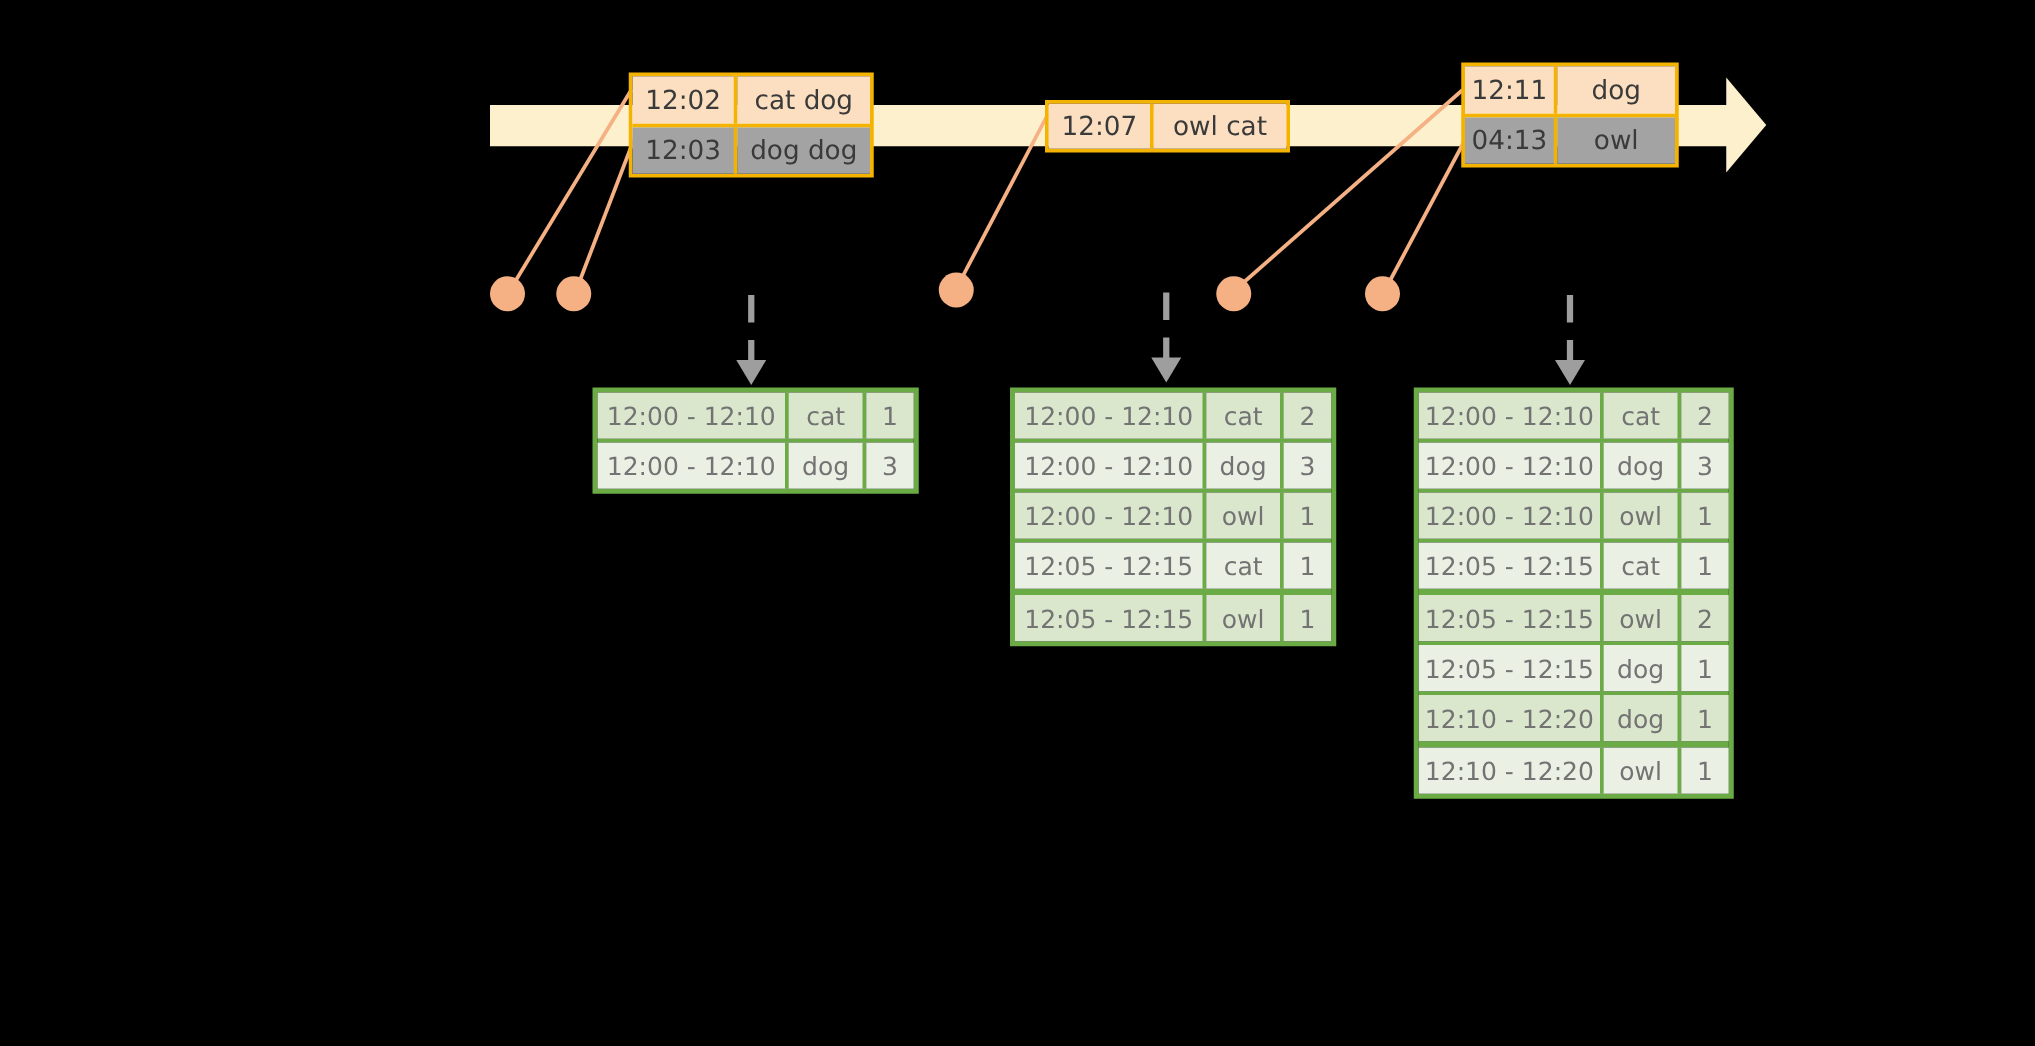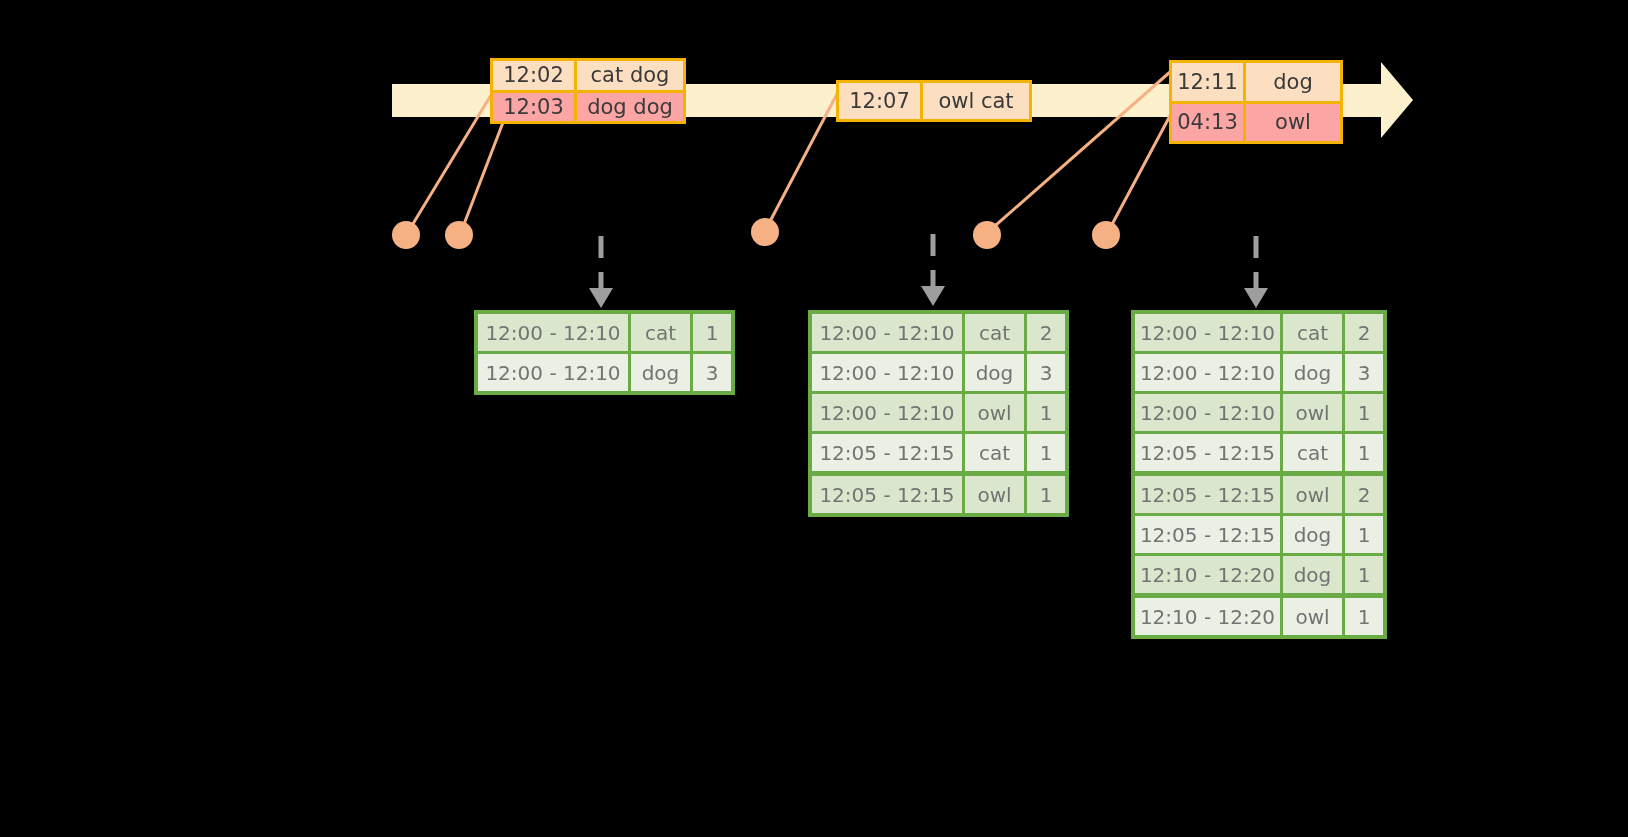--- a/index.html
+++ b/index.html
@@ -16,28 +16,28 @@
 
   
   .evt{position:absolute;border:3px solid #f5b301;box-sizing:border-box;
        display:flex;flex-direction:column;}
   .evt-row{display:flex;flex:1 1 auto;}
   .evt-row + .evt-row{border-top:3px solid #f5b301;}
   .evt-time{display:flex;align-items:center;justify-content:center;
             border-right:3px solid #f5b301;box-sizing:border-box;}
   .evt-word{display:flex;align-items:center;justify-content:center;flex:1 1 auto;}
   .evt-row.shade .evt-time,.evt-row.shade .evt-word{background:#fbdfc0;}
-  .evt-row.light .evt-time,.evt-row.light .evt-word{background:#fca5a5;}
+  .evt-row.light .evt-time,.evt-row.light .evt-word{background:#a3a3a3;}
   .evt-time span,.evt-word span{color:#3a3a3a;font-size:21px;white-space:nowrap;}
 
-  #evt-a{left:490px;top:58px;width:196px;height:66px;}
+  #evt-a{left:503px;top:58px;width:196px;height:84px;}
   #evt-a .evt-time{width:84px;}
   #evt-b{left:836px;top:80px;width:196px;height:42px;justify-content:flex-end;}
   #evt-b .evt-time{width:84px;}
-  #evt-c{left:1169px;top:60px;width:174px;height:84px;}
+  #evt-c{left:1169px;top:50px;width:174px;height:84px;}
   #evt-c .evt-time{width:74px;}
 
   
   .leaders{position:absolute;left:0;top:0;width:1628px;height:837px;
            pointer-events:none;}
 
   
   .gtable{position:absolute;border:4px solid #6aab46;box-sizing:border-box;}
   .grow{display:flex;border-bottom:3px solid #6aab46;}
   .grow:last-child{border-bottom:none;}

